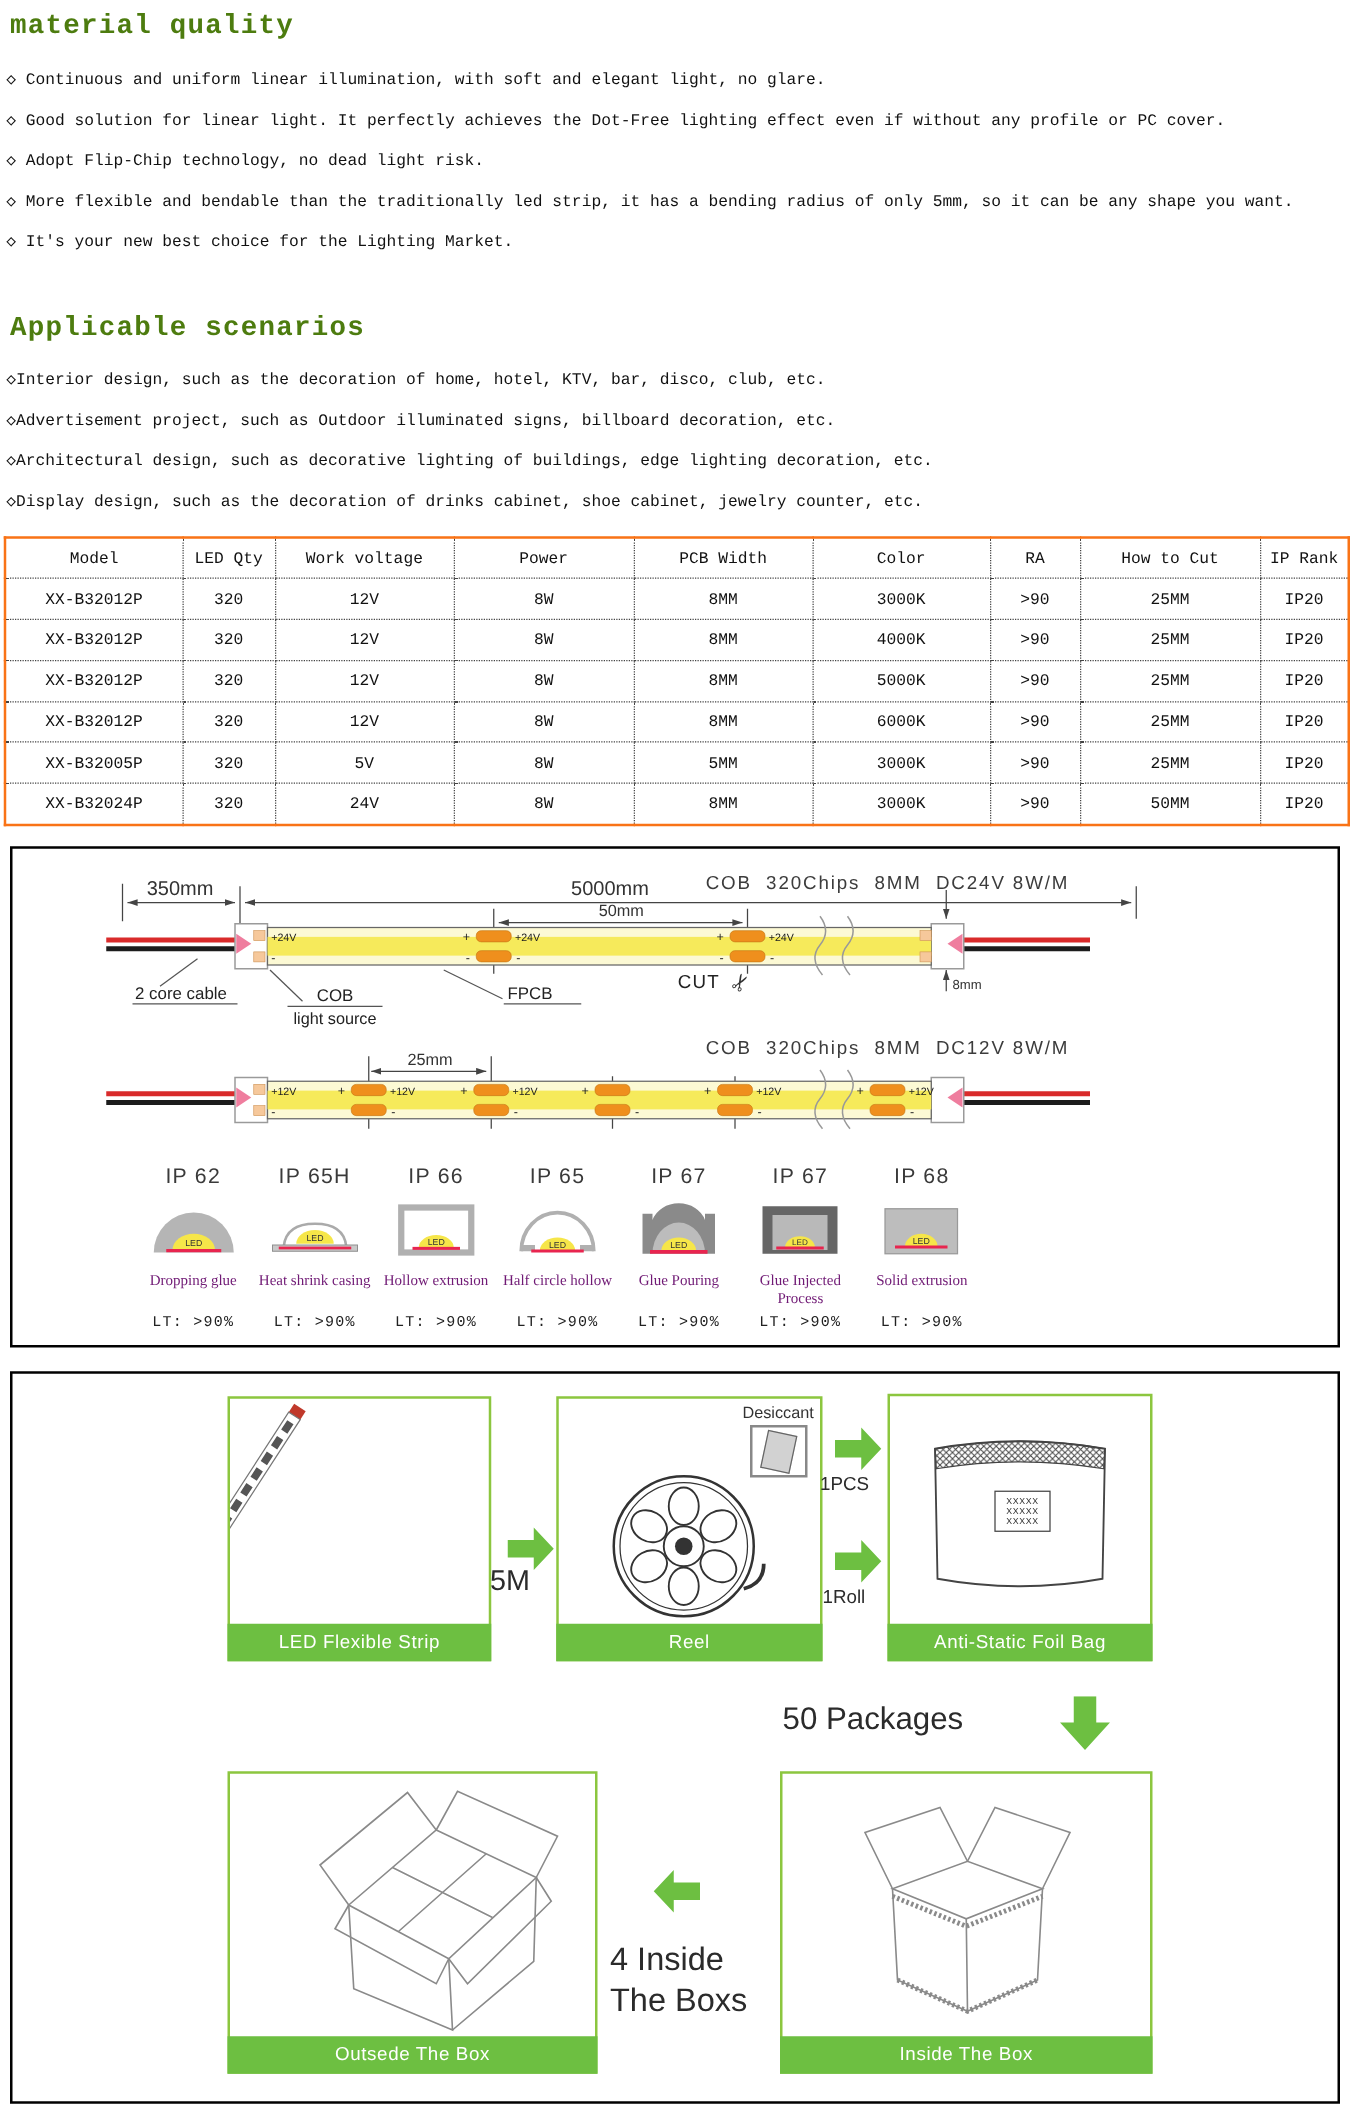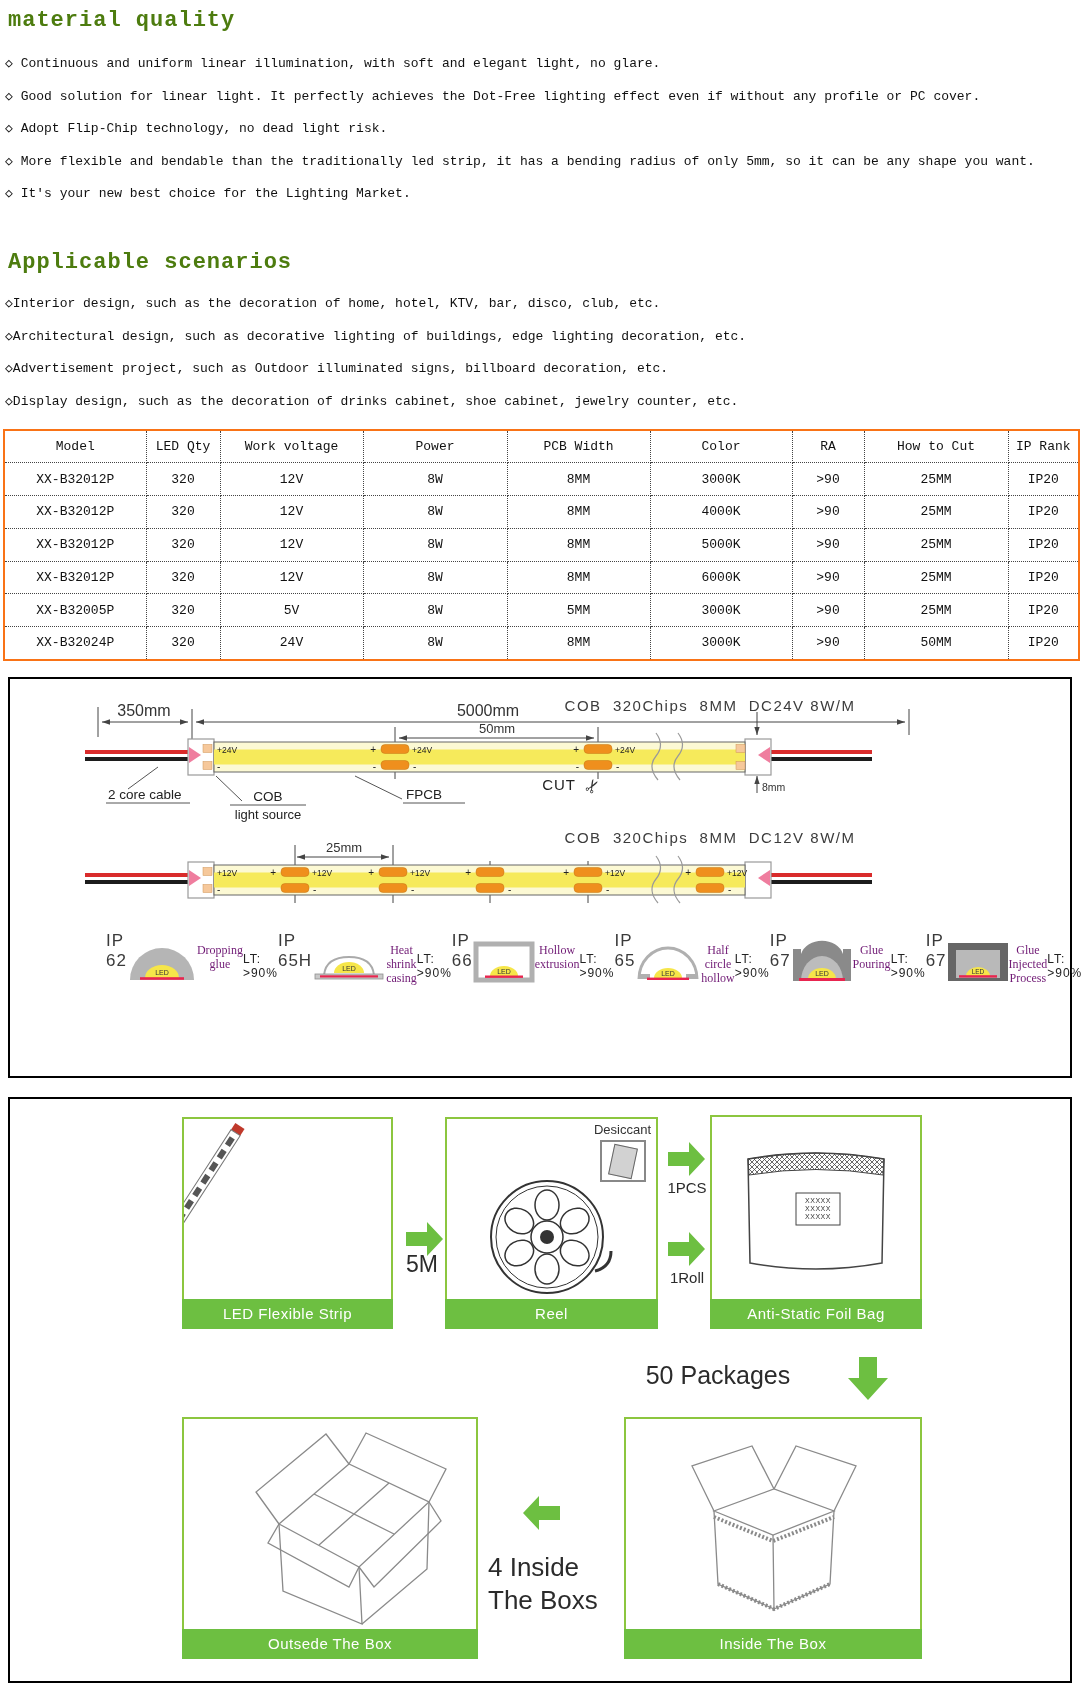--- a/index.html
+++ b/index.html
@@ -21,52 +21,52 @@
   .dimlg{font-size:16px;fill:#333}
   .dimmd{font-size:13px;fill:#333}
   .dimsm{font-size:10.5px;fill:#333}
   .lbl{font-size:13.5px;fill:#222}
   .lbl2{font-size:13px;fill:#222}
   .padlbl{font-size:8.5px;fill:#222}
   .sgn{font-size:10px;fill:#222}
   .cutlbl{font-size:15px;fill:#222;letter-spacing:1px}
   
   #ip-row{position:absolute;left:96px;top:252px;width:680px;display:flex}
-  .ipcol{flex:1;display:flex;}
+  .ipcol{flex:1;display:flex;flex-direction:column;align-items:center}
   .ipcode{font-family:"Liberation Sans",sans-serif;font-size:17px;color:#3a3a3a;letter-spacing:1px;height:22px}
   .ipicon{height:50px;display:flex;align-items:flex-end;justify-content:center;margin-top:2px}
   .ipname{margin-top:12px;font-family:Liberation Serif, serif;font-size:12px;line-height:14px;color:#701a75;text-align:center;height:30px;width:100%}
-  .iplt{margin-top:21px;font-family:Liberation Sans, sans-serif;font-size:12px;color:#222;letter-spacing:1px}
+  .iplt{margin-top:4px;font-family:Liberation Mono, monospace;font-size:12px;color:#222;letter-spacing:1px}
   
   .panel{position:absolute;border:2px solid #8cc63f;background:#fff}
   .panel-bar{position:absolute;left:-2px;right:-2px;bottom:-2px;height:30px;background:#6dbf41;color:#fff;
      font-family:"Liberation Sans",sans-serif;font-size:15px;line-height:30px;text-align:center;letter-spacing:.5px}
-  .pkg-txt{position:absolute;font-family:"Liberation Sans",sans-serif;color:#2b2b2b;text-align:center;white-space:nowrap}
+  .pkg-txt{position:absolute;font-family:"Liberation Sans",sans-serif;color:#2b2b2b;text-align:left;white-space:nowrap}
   .garrow{position:absolute}
   .desic-label{position:absolute;right:5px;top:3px;font-family:"Liberation Sans",sans-serif;font-size:13px;color:#333}
   .desic-box{position:absolute;right:10px;top:21px;width:46px;height:42px;border:2px solid #888;display:flex;align-items:center;justify-content:center}
   .desic-packet{width:24px;height:31px;background:#d2d2d2;border:1px solid #666;transform:rotate(12deg)}
 </style>
 </head>
 <body>
 
 <div class="sec-title" style="top:8px">material quality</div>
 <div class="blist" style="top:48px">
   <div class="bitem">◇ Continuous and uniform linear illumination, with soft and elegant light, no glare.</div>
   <div class="bitem">◇ Good solution for linear light. It perfectly achieves the Dot-Free lighting effect even if without any profile or PC cover.</div>
   <div class="bitem">◇ Adopt Flip-Chip technology, no dead light risk.</div>
   <div class="bitem">◇ More flexible and bendable than the traditionally led strip, it has a bending radius of only 5mm, so it can be any shape you want.</div>
   <div class="bitem">◇ It's your new best choice for the Lighting Market.</div>
 </div>
 
 <div class="sec-title" style="top:250px">Applicable scenarios</div>
 <div class="blist" style="top:288px">
   <div class="bitem">◇Interior design, such as the decoration of home, hotel, KTV, bar, disco, club, etc.</div>
+  <div class="bitem">◇Advertisement project, such as Outdoor illuminated signs, billboard decoration, etc.</div>
   <div class="bitem">◇Architectural design, such as decorative lighting of buildings, edge lighting decoration, etc.</div>
-  <div class="bitem">◇Advertisement project, such as Outdoor illuminated signs, billboard decoration, etc.</div>
   <div class="bitem">◇Display design, such as the decoration of drinks cabinet, shoe cabinet, jewelry counter, etc.</div>
 </div>
 
 <table class="spec">
   <colgroup>
       <col style="width:142px">
       <col style="width:74px">
       <col style="width:143px">
       <col style="width:144px">
       <col style="width:143px">

